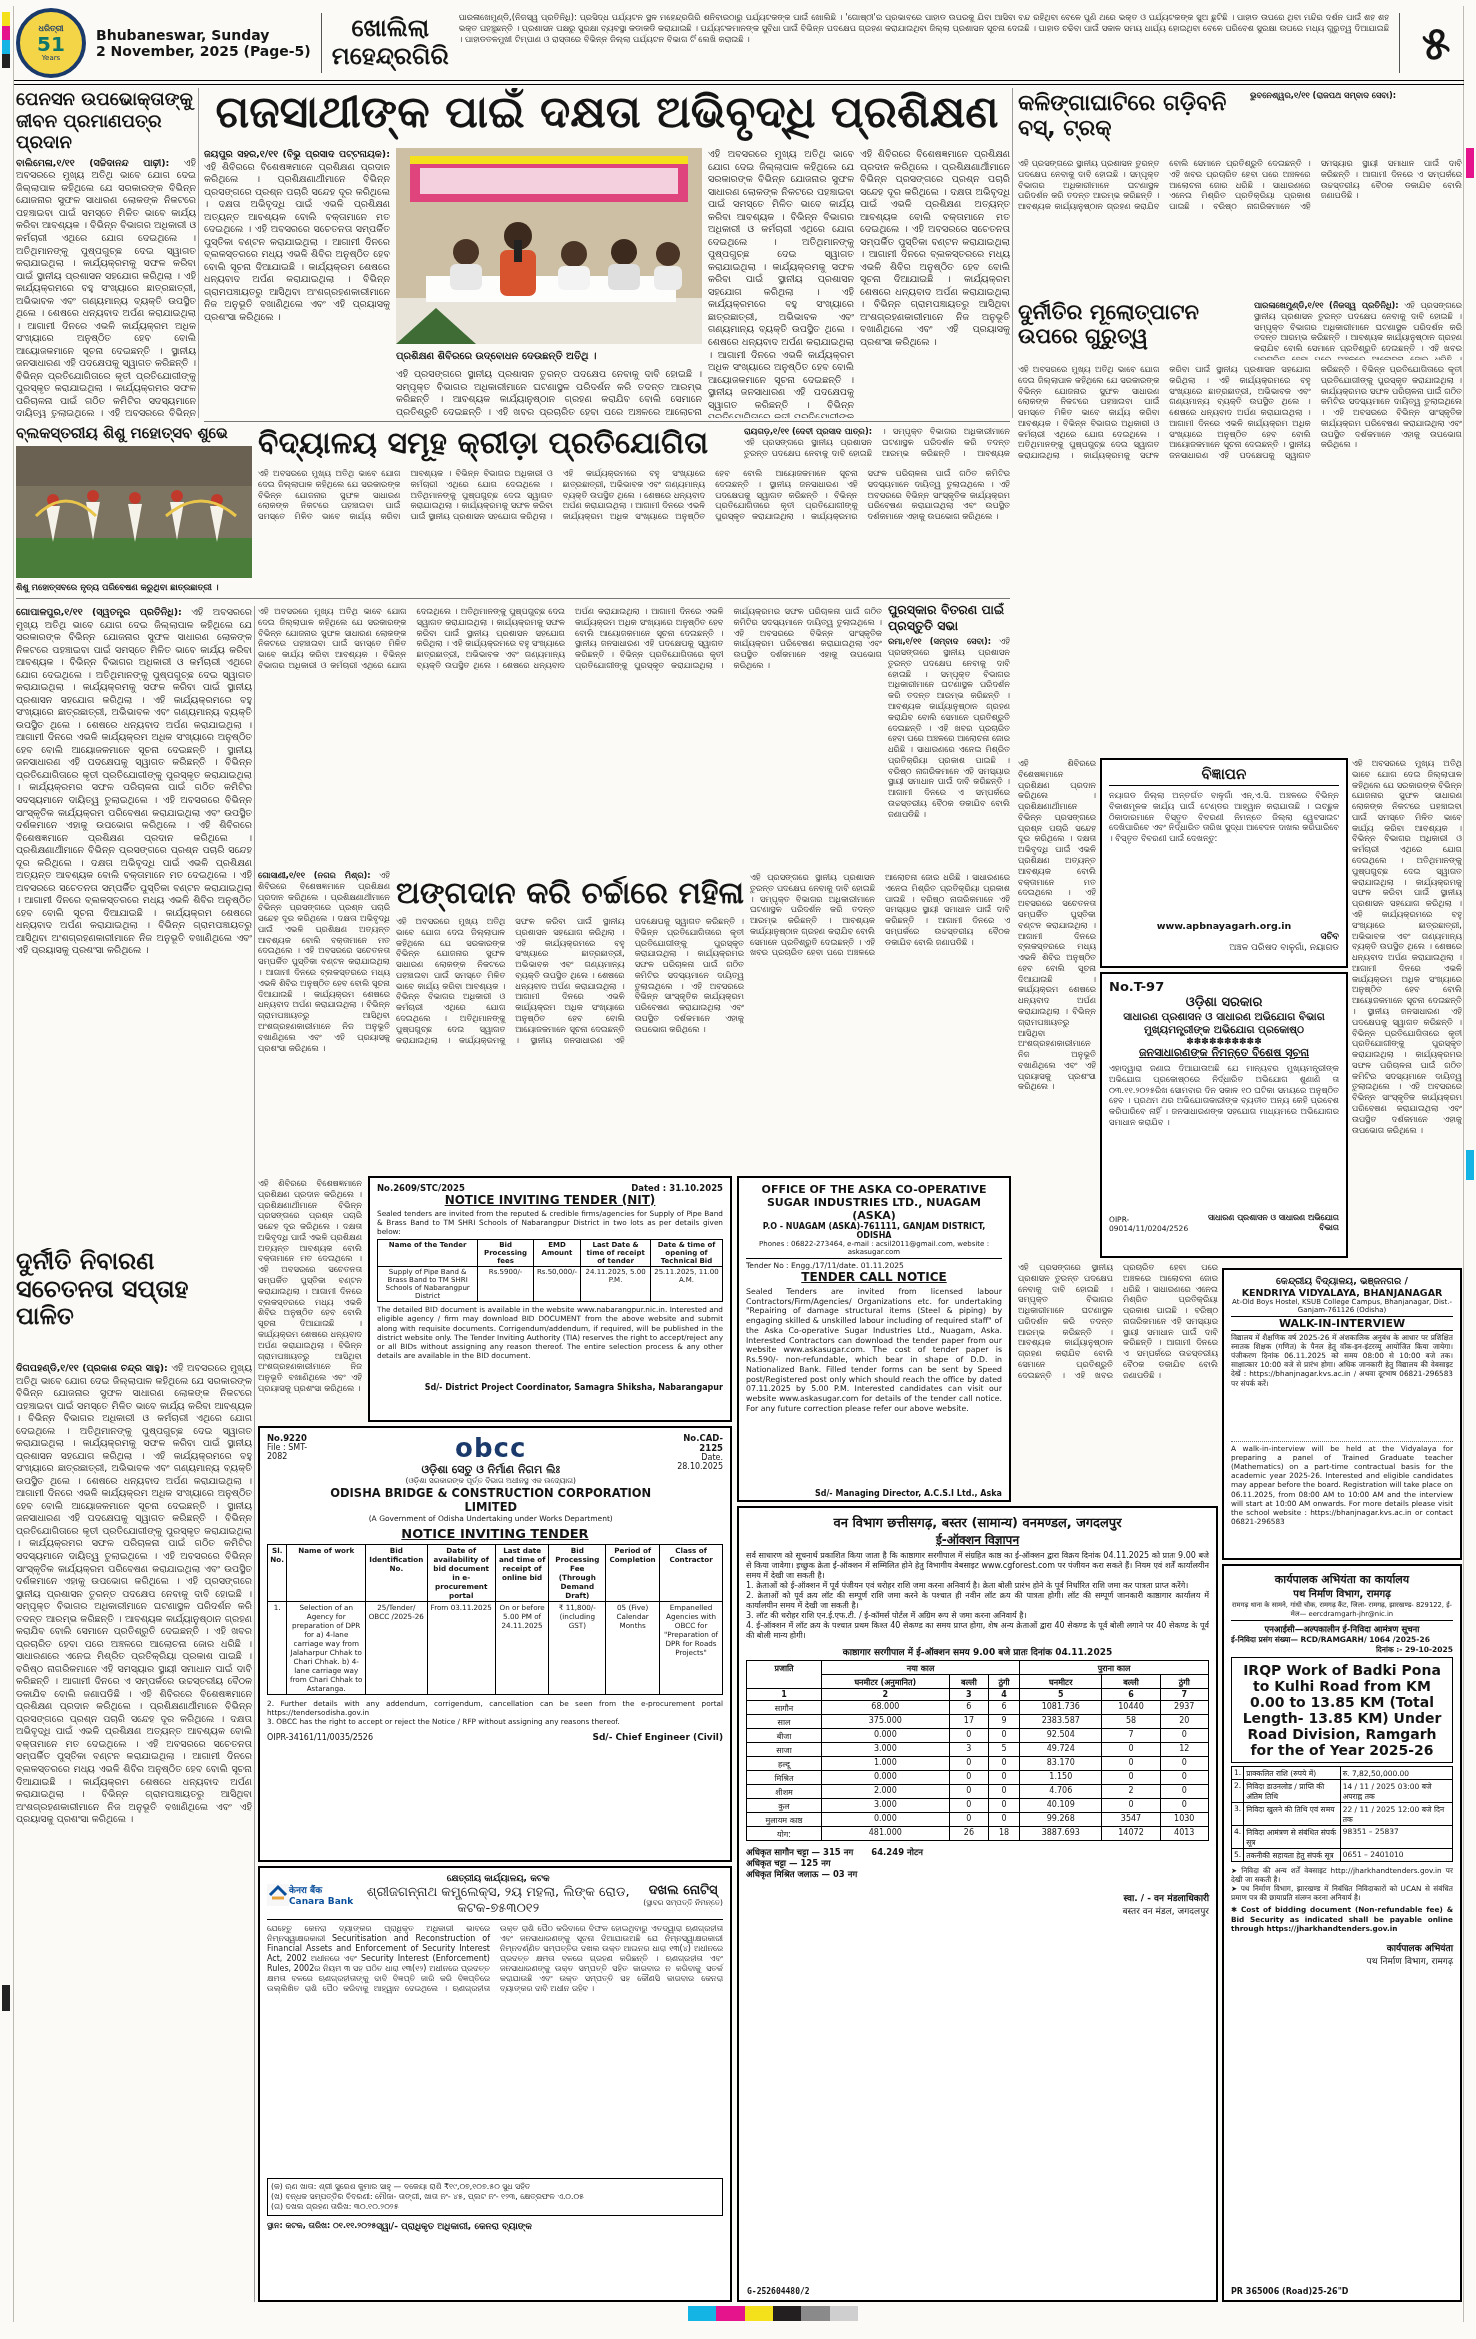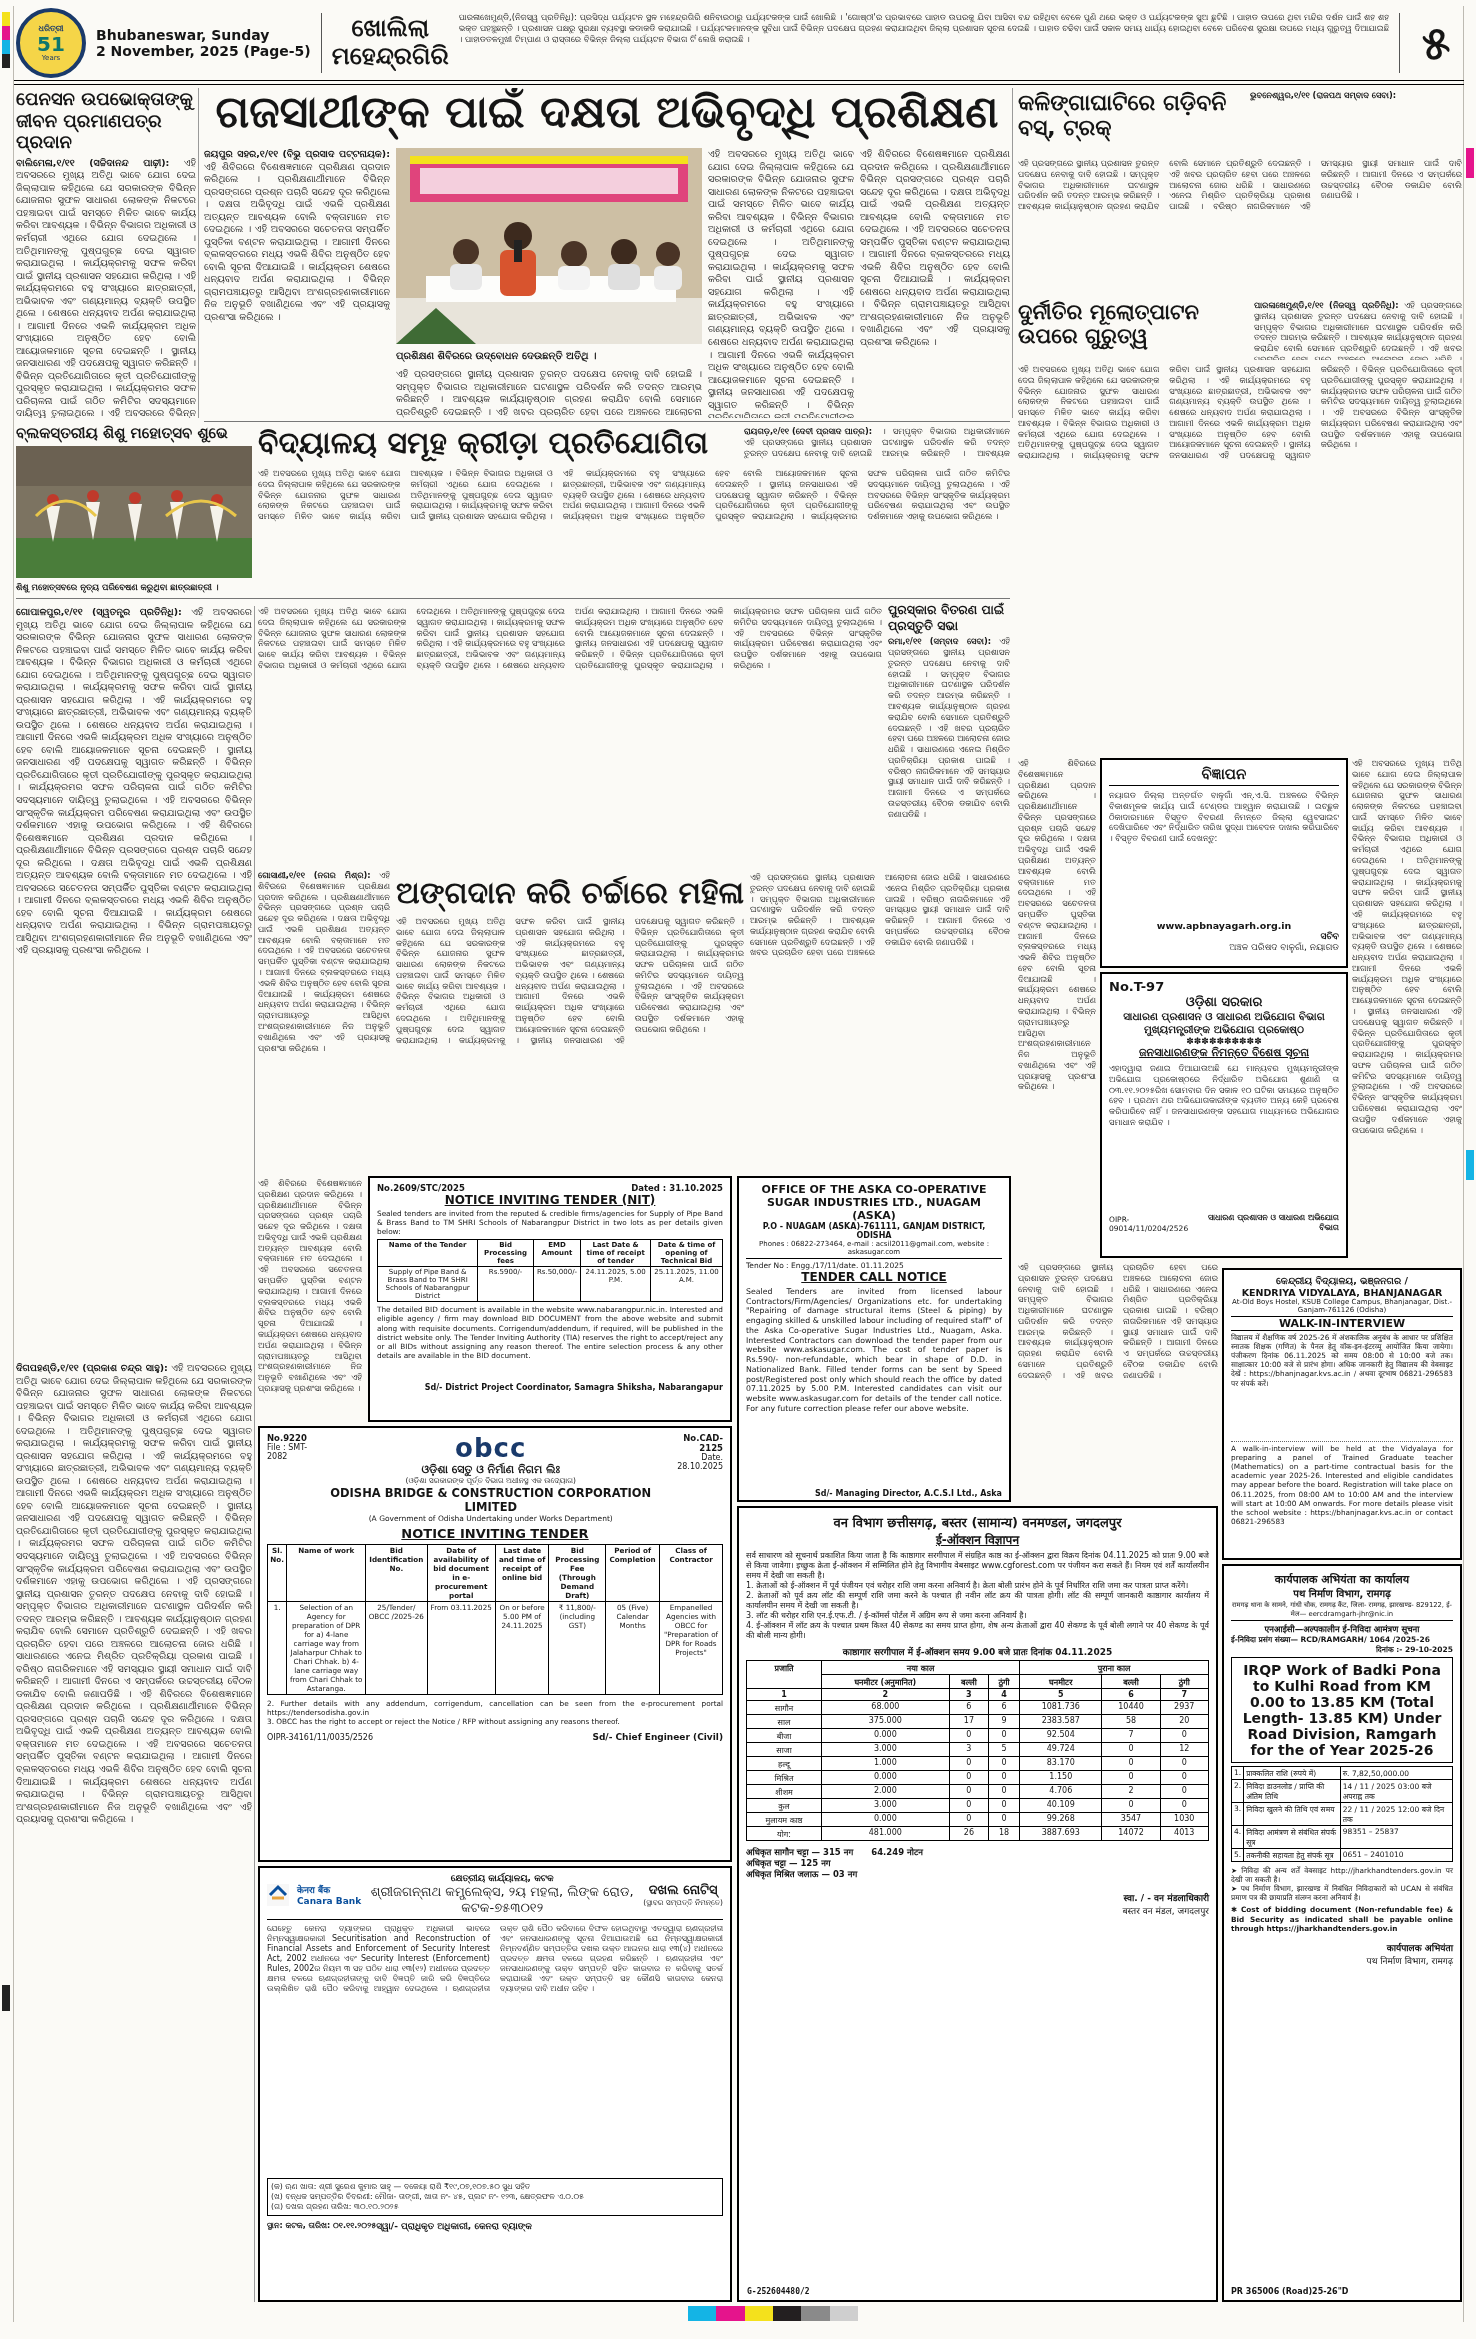--- a/index.html
+++ b/index.html
@@ -176,20 +176,21 @@
   </div>
 
   <div class="abs hlg" style="left:258px;top:426px;width:480px;height:38px;font-size:30px">ବିଦ୍ୟାଳୟ ସମୂହ କ୍ରୀଡ଼ା ପ୍ରତିଯୋଗିତା</div>
   <div class="abs j8 c2" style="left:744px;top:426px;width:266px;height:36px"><span class="dl">ରାୟଗଡ଼,୧/୧୧</span> <span class="dl">(ଦେବୀ ପ୍ରସାଦ ପାତ୍ର):</span> <span>ଏହି ପ୍ରସଙ୍ଗରେ ସ୍ଥାନୀୟ ପ୍ରଶାସନ ତୁରନ୍ତ ପଦକ୍ଷେପ ନେବାକୁ ଦାବି ହୋଇଛି । ସମ୍ପୃକ୍ତ ବିଭାଗର ଅଧିକାରୀମାନେ ଘଟଣାସ୍ଥଳ ପରିଦର୍ଶନ କରି ତଦନ୍ତ ଆରମ୍ଭ କରିଛନ୍ତି । ଆବଶ୍ୟକ କାର୍ଯ୍ୟାନୁଷ୍ଠାନ ଗ୍ରହଣ କରାଯିବ ବୋଲି ସେମାନେ ପ୍ରତିଶ୍ରୁତି ଦେଇଛନ୍ତି । ଏହି ଖବର ପ୍ରଚାରିତ ହେବା ପରେ ଅଞ୍ଚଳରେ ଆଲୋଚନା ଜୋର ଧରିଛି । ସାଧାରଣରେ ଏନେଇ ମିଶ୍ରିତ ପ୍ରତିକ୍ରିୟା ପ୍ରକାଶ ପାଇଛି । ବରିଷ୍ଠ ନାଗରିକମାନେ ଏହି ସମସ୍ୟାର ସ୍ଥାୟୀ ସମାଧାନ ପାଇଁ ଦାବି କରିଛନ୍ତି । ଆଗାମୀ ଦିନରେ ଏ ସମ୍ପର୍କରେ ଉଚ୍ଚସ୍ତରୀୟ ବୈଠକ ଡକାଯିବ ବୋଲି ଜଣାପଡିଛି ।</span></div>
   <div class="abs j8 c5" style="left:258px;top:468px;width:752px;height:124px">ଏହି ଅବସରରେ ମୁଖ୍ୟ ଅତିଥି ଭାବେ ଯୋଗ ଦେଇ ଜିଲ୍ଲାପାଳ କହିଥିଲେ ଯେ ସରକାରଙ୍କ ବିଭିନ୍ନ ଯୋଜନାର ସୁଫଳ ସାଧାରଣ ଲୋକଙ୍କ ନିକଟରେ ପହଞ୍ଚାଇବା ପାଇଁ ସମସ୍ତେ ମିଳିତ ଭାବେ କାର୍ଯ୍ୟ କରିବା ଆବଶ୍ୟକ । ବିଭିନ୍ନ ବିଭାଗର ଅଧିକାରୀ ଓ କର୍ମଚାରୀ ଏଥିରେ ଯୋଗ ଦେଇଥିଲେ । ଅତିଥିମାନଙ୍କୁ ପୁଷ୍ପଗୁଚ୍ଛ ଦେଇ ସ୍ୱାଗତ କରାଯାଇଥିଲା । କାର୍ଯ୍ୟକ୍ରମକୁ ସଫଳ କରିବା ପାଇଁ ସ୍ଥାନୀୟ ପ୍ରଶାସନ ସହଯୋଗ କରିଥିଲା । ଏହି କାର୍ଯ୍ୟକ୍ରମରେ ବହୁ ସଂଖ୍ୟାରେ ଛାତ୍ରଛାତ୍ରୀ, ଅଭିଭାବକ ଏବଂ ଗଣ୍ୟମାନ୍ୟ ବ୍ୟକ୍ତି ଉପସ୍ଥିତ ଥିଲେ । ଶେଷରେ ଧନ୍ୟବାଦ ଅର୍ପଣ କରାଯାଇଥିଲା । ଆଗାମୀ ଦିନରେ ଏଭଳି କାର୍ଯ୍ୟକ୍ରମ ଅଧିକ ସଂଖ୍ୟାରେ ଅନୁଷ୍ଠିତ ହେବ ବୋଲି ଆୟୋଜକମାନେ ସୂଚନା ଦେଇଛନ୍ତି । ସ୍ଥାନୀୟ ଜନସାଧାରଣ ଏହି ପଦକ୍ଷେପକୁ ସ୍ୱାଗତ କରିଛନ୍ତି । ବିଭିନ୍ନ ପ୍ରତିଯୋଗିତାରେ କୃତୀ ପ୍ରତିଯୋଗୀଙ୍କୁ ପୁରସ୍କୃତ କରାଯାଇଥିଲା । କାର୍ଯ୍ୟକ୍ରମର ସଫଳ ପରିଚାଳନା ପାଇଁ ଗଠିତ କମିଟିର ସଦସ୍ୟମାନେ ଦାୟିତ୍ୱ ତୁଲାଇଥିଲେ । ଏହି ଅବସରରେ ବିଭିନ୍ନ ସାଂସ୍କୃତିକ କାର୍ଯ୍ୟକ୍ରମ ପରିବେଷଣ କରାଯାଇଥିଲା ଏବଂ ଉପସ୍ଥିତ ଦର୍ଶକମାନେ ଏହାକୁ ଉପଭୋଗ କରିଥିଲେ ।</div>
   <div class="hline" style="left:16px;top:598px;width:994px;background:#777"></div>
 
   <div class="abs j" style="left:16px;top:606px;width:236px;height:636px">
     <span class="dl">ଗୋପାଳପୁର,୧/୧୧</span> <span class="dl">(ସ୍ୱତନ୍ତ୍ର ପ୍ରତିନିଧି):</span> <span>ଏହି ଅବସରରେ ମୁଖ୍ୟ ଅତିଥି ଭାବେ ଯୋଗ ଦେଇ ଜିଲ୍ଲାପାଳ କହିଥିଲେ ଯେ ସରକାରଙ୍କ ବିଭିନ୍ନ ଯୋଜନାର ସୁଫଳ ସାଧାରଣ ଲୋକଙ୍କ ନିକଟରେ ପହଞ୍ଚାଇବା ପାଇଁ ସମସ୍ତେ ମିଳିତ ଭାବେ କାର୍ଯ୍ୟ କରିବା ଆବଶ୍ୟକ । ବିଭିନ୍ନ ବିଭାଗର ଅଧିକାରୀ ଓ କର୍ମଚାରୀ ଏଥିରେ ଯୋଗ ଦେଇଥିଲେ । ଅତିଥିମାନଙ୍କୁ ପୁଷ୍ପଗୁଚ୍ଛ ଦେଇ ସ୍ୱାଗତ କରାଯାଇଥିଲା । କାର୍ଯ୍ୟକ୍ରମକୁ ସଫଳ କରିବା ପାଇଁ ସ୍ଥାନୀୟ ପ୍ରଶାସନ ସହଯୋଗ କରିଥିଲା । ଏହି କାର୍ଯ୍ୟକ୍ରମରେ ବହୁ ସଂଖ୍ୟାରେ ଛାତ୍ରଛାତ୍ରୀ, ଅଭିଭାବକ ଏବଂ ଗଣ୍ୟମାନ୍ୟ ବ୍ୟକ୍ତି ଉପସ୍ଥିତ ଥିଲେ । ଶେଷରେ ଧନ୍ୟବାଦ ଅର୍ପଣ କରାଯାଇଥିଲା । ଆଗାମୀ ଦିନରେ ଏଭଳି କାର୍ଯ୍ୟକ୍ରମ ଅଧିକ ସଂଖ୍ୟାରେ ଅନୁଷ୍ଠିତ ହେବ ବୋଲି ଆୟୋଜକମାନେ ସୂଚନା ଦେଇଛନ୍ତି । ସ୍ଥାନୀୟ ଜନସାଧାରଣ ଏହି ପଦକ୍ଷେପକୁ ସ୍ୱାଗତ କରିଛନ୍ତି । ବିଭିନ୍ନ ପ୍ରତିଯୋଗିତାରେ କୃତୀ ପ୍ରତିଯୋଗୀଙ୍କୁ ପୁରସ୍କୃତ କରାଯାଇଥିଲା । କାର୍ଯ୍ୟକ୍ରମର ସଫଳ ପରିଚାଳନା ପାଇଁ ଗଠିତ କମିଟିର ସଦସ୍ୟମାନେ ଦାୟିତ୍ୱ ତୁଲାଇଥିଲେ । ଏହି ଅବସରରେ ବିଭିନ୍ନ ସାଂସ୍କୃତିକ କାର୍ଯ୍ୟକ୍ରମ ପରିବେଷଣ କରାଯାଇଥିଲା ଏବଂ ଉପସ୍ଥିତ ଦର୍ଶକମାନେ ଏହାକୁ ଉପଭୋଗ କରିଥିଲେ ।</span> <span>ଏହି ଶିବିରରେ ବିଶେଷଜ୍ଞମାନେ ପ୍ରଶିକ୍ଷଣ ପ୍ରଦାନ କରିଥିଲେ । ପ୍ରଶିକ୍ଷଣାର୍ଥୀମାନେ ବିଭିନ୍ନ ପ୍ରସଙ୍ଗରେ ପ୍ରଶ୍ନ ପଚାରି ସନ୍ଦେହ ଦୂର କରିଥିଲେ । ଦକ୍ଷତା ଅଭିବୃଦ୍ଧି ପାଇଁ ଏଭଳି ପ୍ରଶିକ୍ଷଣ ଅତ୍ୟନ୍ତ ଆବଶ୍ୟକ ବୋଲି ବକ୍ତାମାନେ ମତ ଦେଇଥିଲେ । ଏହି ଅବସରରେ ସଚେତନତା ସମ୍ପର୍କିତ ପୁସ୍ତିକା ବଣ୍ଟନ କରାଯାଇଥିଲା । ଆଗାମୀ ଦିନରେ ବ୍ଲକସ୍ତରରେ ମଧ୍ୟ ଏଭଳି ଶିବିର ଅନୁଷ୍ଠିତ ହେବ ବୋଲି ସୂଚନା ଦିଆଯାଇଛି । କାର୍ଯ୍ୟକ୍ରମ ଶେଷରେ ଧନ୍ୟବାଦ ଅର୍ପଣ କରାଯାଇଥିଲା । ବିଭିନ୍ନ ଗ୍ରାମପଞ୍ଚାୟତରୁ ଆସିଥିବା ଅଂଶଗ୍ରହଣକାରୀମାନେ ନିଜ ଅନୁଭୂତି ବଖାଣିଥିଲେ ଏବଂ ଏହି ପ୍ରୟାସକୁ ପ୍ରଶଂସା କରିଥିଲେ ।</span>
   </div>
+  <div class="abs hlg" style="left:16px;top:1248px;width:236px;height:108px;font-size:24px">ଦୁର୍ନୀତି ନିବାରଣ ସଚେତନତା ସପ୍ତାହ ପାଳିତ</div>
   <div class="abs j" style="left:16px;top:1362px;width:236px;height:940px">
     <span class="dl">ଦିଗପହଣ୍ଡି,୧/୧୧</span> <span class="dl">(ପ୍ରକାଶ ଚନ୍ଦ୍ର ସାହୁ):</span> <span>ଏହି ଅବସରରେ ମୁଖ୍ୟ ଅତିଥି ଭାବେ ଯୋଗ ଦେଇ ଜିଲ୍ଲାପାଳ କହିଥିଲେ ଯେ ସରକାରଙ୍କ ବିଭିନ୍ନ ଯୋଜନାର ସୁଫଳ ସାଧାରଣ ଲୋକଙ୍କ ନିକଟରେ ପହଞ୍ଚାଇବା ପାଇଁ ସମସ୍ତେ ମିଳିତ ଭାବେ କାର୍ଯ୍ୟ କରିବା ଆବଶ୍ୟକ । ବିଭିନ୍ନ ବିଭାଗର ଅଧିକାରୀ ଓ କର୍ମଚାରୀ ଏଥିରେ ଯୋଗ ଦେଇଥିଲେ । ଅତିଥିମାନଙ୍କୁ ପୁଷ୍ପଗୁଚ୍ଛ ଦେଇ ସ୍ୱାଗତ କରାଯାଇଥିଲା । କାର୍ଯ୍ୟକ୍ରମକୁ ସଫଳ କରିବା ପାଇଁ ସ୍ଥାନୀୟ ପ୍ରଶାସନ ସହଯୋଗ କରିଥିଲା । ଏହି କାର୍ଯ୍ୟକ୍ରମରେ ବହୁ ସଂଖ୍ୟାରେ ଛାତ୍ରଛାତ୍ରୀ, ଅଭିଭାବକ ଏବଂ ଗଣ୍ୟମାନ୍ୟ ବ୍ୟକ୍ତି ଉପସ୍ଥିତ ଥିଲେ । ଶେଷରେ ଧନ୍ୟବାଦ ଅର୍ପଣ କରାଯାଇଥିଲା । ଆଗାମୀ ଦିନରେ ଏଭଳି କାର୍ଯ୍ୟକ୍ରମ ଅଧିକ ସଂଖ୍ୟାରେ ଅନୁଷ୍ଠିତ ହେବ ବୋଲି ଆୟୋଜକମାନେ ସୂଚନା ଦେଇଛନ୍ତି । ସ୍ଥାନୀୟ ଜନସାଧାରଣ ଏହି ପଦକ୍ଷେପକୁ ସ୍ୱାଗତ କରିଛନ୍ତି । ବିଭିନ୍ନ ପ୍ରତିଯୋଗିତାରେ କୃତୀ ପ୍ରତିଯୋଗୀଙ୍କୁ ପୁରସ୍କୃତ କରାଯାଇଥିଲା । କାର୍ଯ୍ୟକ୍ରମର ସଫଳ ପରିଚାଳନା ପାଇଁ ଗଠିତ କମିଟିର ସଦସ୍ୟମାନେ ଦାୟିତ୍ୱ ତୁଲାଇଥିଲେ । ଏହି ଅବସରରେ ବିଭିନ୍ନ ସାଂସ୍କୃତିକ କାର୍ଯ୍ୟକ୍ରମ ପରିବେଷଣ କରାଯାଇଥିଲା ଏବଂ ଉପସ୍ଥିତ ଦର୍ଶକମାନେ ଏହାକୁ ଉପଭୋଗ କରିଥିଲେ ।</span> <span>ଏହି ପ୍ରସଙ୍ଗରେ ସ୍ଥାନୀୟ ପ୍ରଶାସନ ତୁରନ୍ତ ପଦକ୍ଷେପ ନେବାକୁ ଦାବି ହୋଇଛି । ସମ୍ପୃକ୍ତ ବିଭାଗର ଅଧିକାରୀମାନେ ଘଟଣାସ୍ଥଳ ପରିଦର୍ଶନ କରି ତଦନ୍ତ ଆରମ୍ଭ କରିଛନ୍ତି । ଆବଶ୍ୟକ କାର୍ଯ୍ୟାନୁଷ୍ଠାନ ଗ୍ରହଣ କରାଯିବ ବୋଲି ସେମାନେ ପ୍ରତିଶ୍ରୁତି ଦେଇଛନ୍ତି । ଏହି ଖବର ପ୍ରଚାରିତ ହେବା ପରେ ଅଞ୍ଚଳରେ ଆଲୋଚନା ଜୋର ଧରିଛି । ସାଧାରଣରେ ଏନେଇ ମିଶ୍ରିତ ପ୍ରତିକ୍ରିୟା ପ୍ରକାଶ ପାଇଛି । ବରିଷ୍ଠ ନାଗରିକମାନେ ଏହି ସମସ୍ୟାର ସ୍ଥାୟୀ ସମାଧାନ ପାଇଁ ଦାବି କରିଛନ୍ତି । ଆଗାମୀ ଦିନରେ ଏ ସମ୍ପର୍କରେ ଉଚ୍ଚସ୍ତରୀୟ ବୈଠକ ଡକାଯିବ ବୋଲି ଜଣାପଡିଛି ।</span> <span>ଏହି ଶିବିରରେ ବିଶେଷଜ୍ଞମାନେ ପ୍ରଶିକ୍ଷଣ ପ୍ରଦାନ କରିଥିଲେ । ପ୍ରଶିକ୍ଷଣାର୍ଥୀମାନେ ବିଭିନ୍ନ ପ୍ରସଙ୍ଗରେ ପ୍ରଶ୍ନ ପଚାରି ସନ୍ଦେହ ଦୂର କରିଥିଲେ । ଦକ୍ଷତା ଅଭିବୃଦ୍ଧି ପାଇଁ ଏଭଳି ପ୍ରଶିକ୍ଷଣ ଅତ୍ୟନ୍ତ ଆବଶ୍ୟକ ବୋଲି ବକ୍ତାମାନେ ମତ ଦେଇଥିଲେ । ଏହି ଅବସରରେ ସଚେତନତା ସମ୍ପର୍କିତ ପୁସ୍ତିକା ବଣ୍ଟନ କରାଯାଇଥିଲା । ଆଗାମୀ ଦିନରେ ବ୍ଲକସ୍ତରରେ ମଧ୍ୟ ଏଭଳି ଶିବିର ଅନୁଷ୍ଠିତ ହେବ ବୋଲି ସୂଚନା ଦିଆଯାଇଛି । କାର୍ଯ୍ୟକ୍ରମ ଶେଷରେ ଧନ୍ୟବାଦ ଅର୍ପଣ କରାଯାଇଥିଲା । ବିଭିନ୍ନ ଗ୍ରାମପଞ୍ଚାୟତରୁ ଆସିଥିବା ଅଂଶଗ୍ରହଣକାରୀମାନେ ନିଜ ଅନୁଭୂତି ବଖାଣିଥିଲେ ଏବଂ ଏହି ପ୍ରୟାସକୁ ପ୍ରଶଂସା କରିଥିଲେ ।</span>
   </div>
   <div class="vr" style="left:254px;top:606px;height:1696px"></div>
 
   <div class="abs j8 c4" style="left:258px;top:606px;width:624px;height:256px">ଏହି ଅବସରରେ ମୁଖ୍ୟ ଅତିଥି ଭାବେ ଯୋଗ ଦେଇ ଜିଲ୍ଲାପାଳ କହିଥିଲେ ଯେ ସରକାରଙ୍କ ବିଭିନ୍ନ ଯୋଜନାର ସୁଫଳ ସାଧାରଣ ଲୋକଙ୍କ ନିକଟରେ ପହଞ୍ଚାଇବା ପାଇଁ ସମସ୍ତେ ମିଳିତ ଭାବେ କାର୍ଯ୍ୟ କରିବା ଆବଶ୍ୟକ । ବିଭିନ୍ନ ବିଭାଗର ଅଧିକାରୀ ଓ କର୍ମଚାରୀ ଏଥିରେ ଯୋଗ ଦେଇଥିଲେ । ଅତିଥିମାନଙ୍କୁ ପୁଷ୍ପଗୁଚ୍ଛ ଦେଇ ସ୍ୱାଗତ କରାଯାଇଥିଲା । କାର୍ଯ୍ୟକ୍ରମକୁ ସଫଳ କରିବା ପାଇଁ ସ୍ଥାନୀୟ ପ୍ରଶାସନ ସହଯୋଗ କରିଥିଲା । ଏହି କାର୍ଯ୍ୟକ୍ରମରେ ବହୁ ସଂଖ୍ୟାରେ ଛାତ୍ରଛାତ୍ରୀ, ଅଭିଭାବକ ଏବଂ ଗଣ୍ୟମାନ୍ୟ ବ୍ୟକ୍ତି ଉପସ୍ଥିତ ଥିଲେ । ଶେଷରେ ଧନ୍ୟବାଦ ଅର୍ପଣ କରାଯାଇଥିଲା । ଆଗାମୀ ଦିନରେ ଏଭଳି କାର୍ଯ୍ୟକ୍ରମ ଅଧିକ ସଂଖ୍ୟାରେ ଅନୁଷ୍ଠିତ ହେବ ବୋଲି ଆୟୋଜକମାନେ ସୂଚନା ଦେଇଛନ୍ତି । ସ୍ଥାନୀୟ ଜନସାଧାରଣ ଏହି ପଦକ୍ଷେପକୁ ସ୍ୱାଗତ କରିଛନ୍ତି । ବିଭିନ୍ନ ପ୍ରତିଯୋଗିତାରେ କୃତୀ ପ୍ରତିଯୋଗୀଙ୍କୁ ପୁରସ୍କୃତ କରାଯାଇଥିଲା । କାର୍ଯ୍ୟକ୍ରମର ସଫଳ ପରିଚାଳନା ପାଇଁ ଗଠିତ କମିଟିର ସଦସ୍ୟମାନେ ଦାୟିତ୍ୱ ତୁଲାଇଥିଲେ । ଏହି ଅବସରରେ ବିଭିନ୍ନ ସାଂସ୍କୃତିକ କାର୍ଯ୍ୟକ୍ରମ ପରିବେଷଣ କରାଯାଇଥିଲା ଏବଂ ଉପସ୍ଥିତ ଦର୍ଶକମାନେ ଏହାକୁ ଉପଭୋଗ କରିଥିଲେ ।</div>
   <div class="abs" style="left:888px;top:602px;width:122px;height:266px">
     <div class="hsm" style="font-size:12.5px">ପୁରସ୍କାର ବିତରଣ ପାଇଁ ପ୍ରସ୍ତୁତି ସଭା</div>
     <div class="j8" style="margin-top:3px;height:226px"><span class="dl">ରମା,୧/୧୧</span> <span class="dl">(ସମ୍ବାଦ ସେବା):</span> <span>ଏହି ପ୍ରସଙ୍ଗରେ ସ୍ଥାନୀୟ ପ୍ରଶାସନ ତୁରନ୍ତ ପଦକ୍ଷେପ ନେବାକୁ ଦାବି ହୋଇଛି । ସମ୍ପୃକ୍ତ ବିଭାଗର ଅଧିକାରୀମାନେ ଘଟଣାସ୍ଥଳ ପରିଦର୍ଶନ କରି ତଦନ୍ତ ଆରମ୍ଭ କରିଛନ୍ତି । ଆବଶ୍ୟକ କାର୍ଯ୍ୟାନୁଷ୍ଠାନ ଗ୍ରହଣ କରାଯିବ ବୋଲି ସେମାନେ ପ୍ରତିଶ୍ରୁତି ଦେଇଛନ୍ତି । ଏହି ଖବର ପ୍ରଚାରିତ ହେବା ପରେ ଅଞ୍ଚଳରେ ଆଲୋଚନା ଜୋର ଧରିଛି । ସାଧାରଣରେ ଏନେଇ ମିଶ୍ରିତ ପ୍ରତିକ୍ରିୟା ପ୍ରକାଶ ପାଇଛି । ବରିଷ୍ଠ ନାଗରିକମାନେ ଏହି ସମସ୍ୟାର ସ୍ଥାୟୀ ସମାଧାନ ପାଇଁ ଦାବି କରିଛନ୍ତି । ଆଗାମୀ ଦିନରେ ଏ ସମ୍ପର୍କରେ ଉଚ୍ଚସ୍ତରୀୟ ବୈଠକ ଡକାଯିବ ବୋଲି ଜଣାପଡିଛି ।</span></div>
   </div>
@@ -347,21 +348,21 @@
     <div class="small7" style="margin-top:4px">2. Further details with any addendum, corrigendum, cancellation can be seen from the e-procurement portal https://tendersodisha.gov.in</div>
     <div class="small7">3. OBCC has the right to accept or reject the Notice / RFP without assigning any reasons thereof.</div>
     <div style="display:flex;justify-content:space-between;align-items:flex-end;margin-top:6px">
       <div style="font-size:8px">OIPR-34161/11/0035/2526</div>
       <div class="sgn">Sd/- Chief Engineer (Civil)</div>
     </div>
   </div>
 
   <div class="abs box" style="left:258px;top:1866px;width:474px;height:436px">
     <div style="display:flex;align-items:center;gap:8px;border-bottom:1px solid #000;padding-bottom:3px">
-      <div style="display:flex;align-items:center;gap:8px">
+      <div style="display:flex;align-items:center;gap:0">
         <svg width="22" height="22" viewBox="0 0 22 22">
             <rect width="22" height="22" fill="#f7f7f7"></rect>
             <path d="M3 11 L11 3 L19 11" stroke="#0a4f9c" stroke-width="3" fill="none"></path>
             <path d="M5 14 H17" stroke="#e8a33d" stroke-width="3"></path>
           </svg>
         <div>
           <div class="b" style="font-size:9px;color:#0a4f9c">केनरा बैंक</div>
           <div class="b" style="font-size:9px;color:#0a4f9c">Canara Bank</div>
         </div>
       </div>

